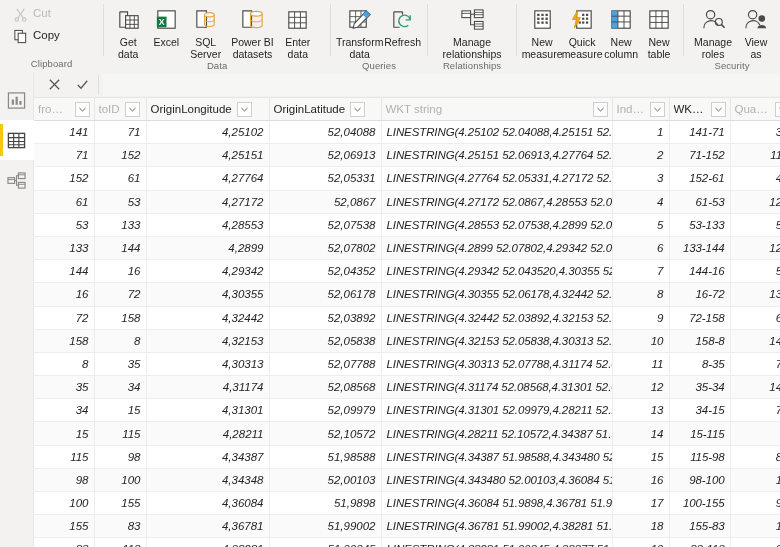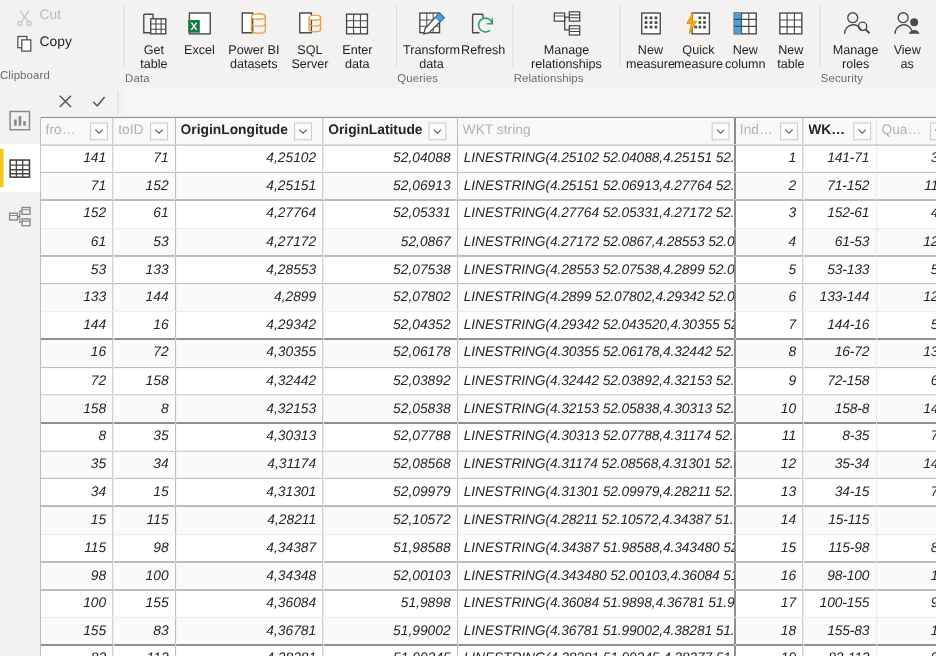--- a/index.html
+++ b/index.html
@@ -36,20 +36,21 @@
     position: relative;
     padding-top: 2px;
   }
   .ribbon-group-items {
     display: flex;
     align-items: flex-start;
     flex: 1;
     padding: 0 5px;
   }
   .ribbon-group-label {
+    text-align: center;
     font-size: 9.5px;
     color: #6b6b6b;
     padding-bottom: 3px;
     line-height: 11px;
     letter-spacing: 0.1px;
   }
   .ribbon-sep {
     width: 1px;
     background: #dededa;
     margin: 4px 0 16px 0;
@@ -174,21 +175,21 @@
     padding: 0 4px;
     vertical-align: middle;
     position: relative;
     white-space: nowrap;
     overflow: hidden;
   }
   .th-inner { display: flex; align-items: center; height: 22px; }
   .th-text {
     font-size: 11.5px;
     color: #252423;
-    font-weight: bold;
+    font-weight: normal;
     white-space: nowrap;
     overflow: hidden;
     text-overflow: ellipsis;
   }
   th.dim .th-text { color: #b4b2b0; font-weight: normal; }
   th.ctr .th-inner { justify-content: center; }
   th.ctr .th-text { flex: 0 1 auto; }
   .th-caret {
     flex: 0 0 15px;
     width: 15px; height: 15px;
@@ -264,55 +265,55 @@
         <div class="rbtn">
           <div class="icn">
             <svg width="27" height="27" viewBox="0 0 28 28">
               <path d="M5 5 h8 v5" fill="none" stroke="#4a4a48" stroke-width="1.2"></path>
               <path d="M5 5 v16 h7" fill="none" stroke="#4a4a48" stroke-width="1.2"></path>
               <rect x="11" y="9" width="13" height="13" fill="#fff" stroke="#4a4a48" stroke-width="1.2"></rect>
               <path d="M11 13.5h13M11 18h13M15.5 9v13M20 9v13" stroke="#4a4a48" stroke-width="1"></path>
             </svg>
           </div>
           <div class="lbl">Get
-table</div>
+data</div>
         </div>
         <div class="rbtn">
           <div class="icn">
             <svg width="27" height="27" viewBox="0 0 28 28">
               <rect x="5" y="4" width="18" height="18" fill="#fff" stroke="#4a4a48" stroke-width="1.2"></rect>
               <rect x="4" y="10" width="10" height="11" fill="#107c41"></rect>
               <text x="9" y="19" font-family="Liberation Sans, sans-serif" font-size="9" fill="#fff" text-anchor="middle" font-weight="bold">X</text>
             </svg>
           </div>
           <div class="lbl">Excel</div>
+        </div>
+        <div class="rbtn">
+          <div class="icn">
+            <svg width="27" height="27" viewBox="0 0 28 28">
+              <path d="M5 4 h10 v17 h-10 z" fill="#fff" stroke="#4a4a48" stroke-width="1.2"></path>
+              <ellipse cx="18" cy="8" rx="5" ry="2.2" fill="#fff" stroke="#e8a33d" stroke-width="1.2"></ellipse>
+              <path d="M13 8 v10 a5 2.2 0 0 0 10 0 V8" fill="none" stroke="#e8a33d" stroke-width="1.2"></path>
+              <path d="M13 13 a5 2.2 0 0 0 10 0" fill="none" stroke="#e8a33d" stroke-width="1"></path>
+            </svg>
+          </div>
+          <div class="lbl">SQL
+Server</div>
         </div>
         <div class="rbtn">
           <div class="icn">
             <svg width="27" height="27" viewBox="0 0 28 28">
               <path d="M4 4 h9 v17 h-9 z" fill="#fff" stroke="#4a4a48" stroke-width="1.2"></path>
               <ellipse cx="18" cy="7" rx="6" ry="2.4" fill="#fff" stroke="#e8a33d" stroke-width="1.2"></ellipse>
               <path d="M12 7 v12 a6 2.4 0 0 0 12 0 V7" fill="none" stroke="#e8a33d" stroke-width="1.2"></path>
               <path d="M12 13 a6 2.4 0 0 0 12 0" fill="none" stroke="#e8a33d" stroke-width="1"></path>
             </svg>
           </div>
           <div class="lbl">Power BI
 datasets</div>
-        </div>
-        <div class="rbtn">
-          <div class="icn">
-            <svg width="27" height="27" viewBox="0 0 28 28">
-              <path d="M5 4 h10 v17 h-10 z" fill="#fff" stroke="#4a4a48" stroke-width="1.2"></path>
-              <ellipse cx="18" cy="8" rx="5" ry="2.2" fill="#fff" stroke="#e8a33d" stroke-width="1.2"></ellipse>
-              <path d="M13 8 v10 a5 2.2 0 0 0 10 0 V8" fill="none" stroke="#e8a33d" stroke-width="1.2"></path>
-              <path d="M13 13 a5 2.2 0 0 0 10 0" fill="none" stroke="#e8a33d" stroke-width="1"></path>
-            </svg>
-          </div>
-          <div class="lbl">SQL
-Server</div>
         </div>
         <div class="rbtn">
           <div class="icn">
             <svg width="27" height="27" viewBox="0 0 28 28">
               <rect x="5" y="5" width="18" height="17" fill="#fff" stroke="#4a4a48" stroke-width="1.2"></rect>
               <path d="M5 10.7h18M5 16.4h18M11 5v17M17 5v17" stroke="#4a4a48" stroke-width="1"></path>
             </svg>
           </div>
           <div class="lbl">Enter
 data</div>

